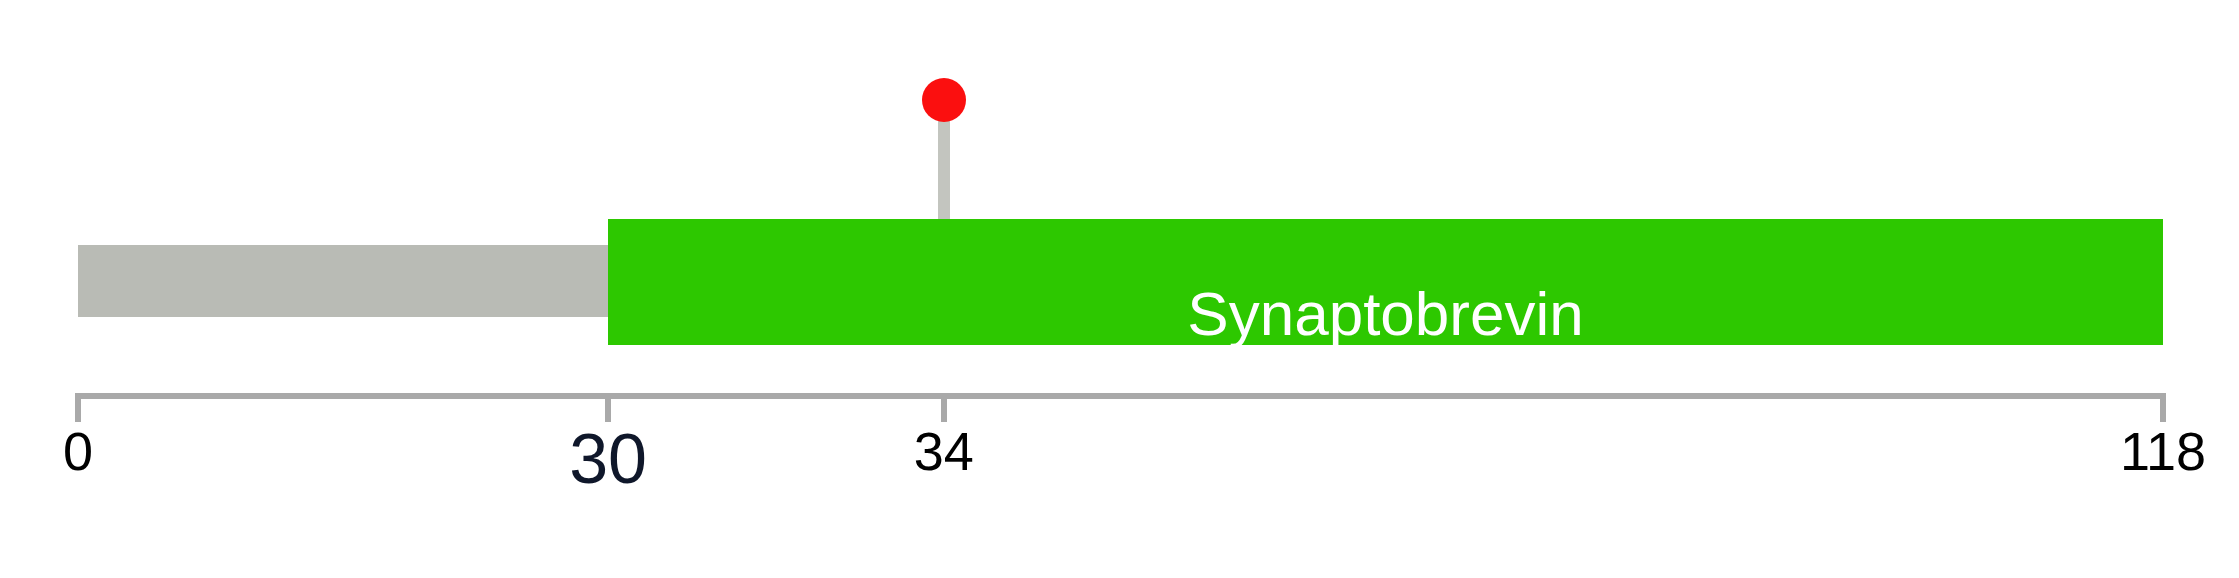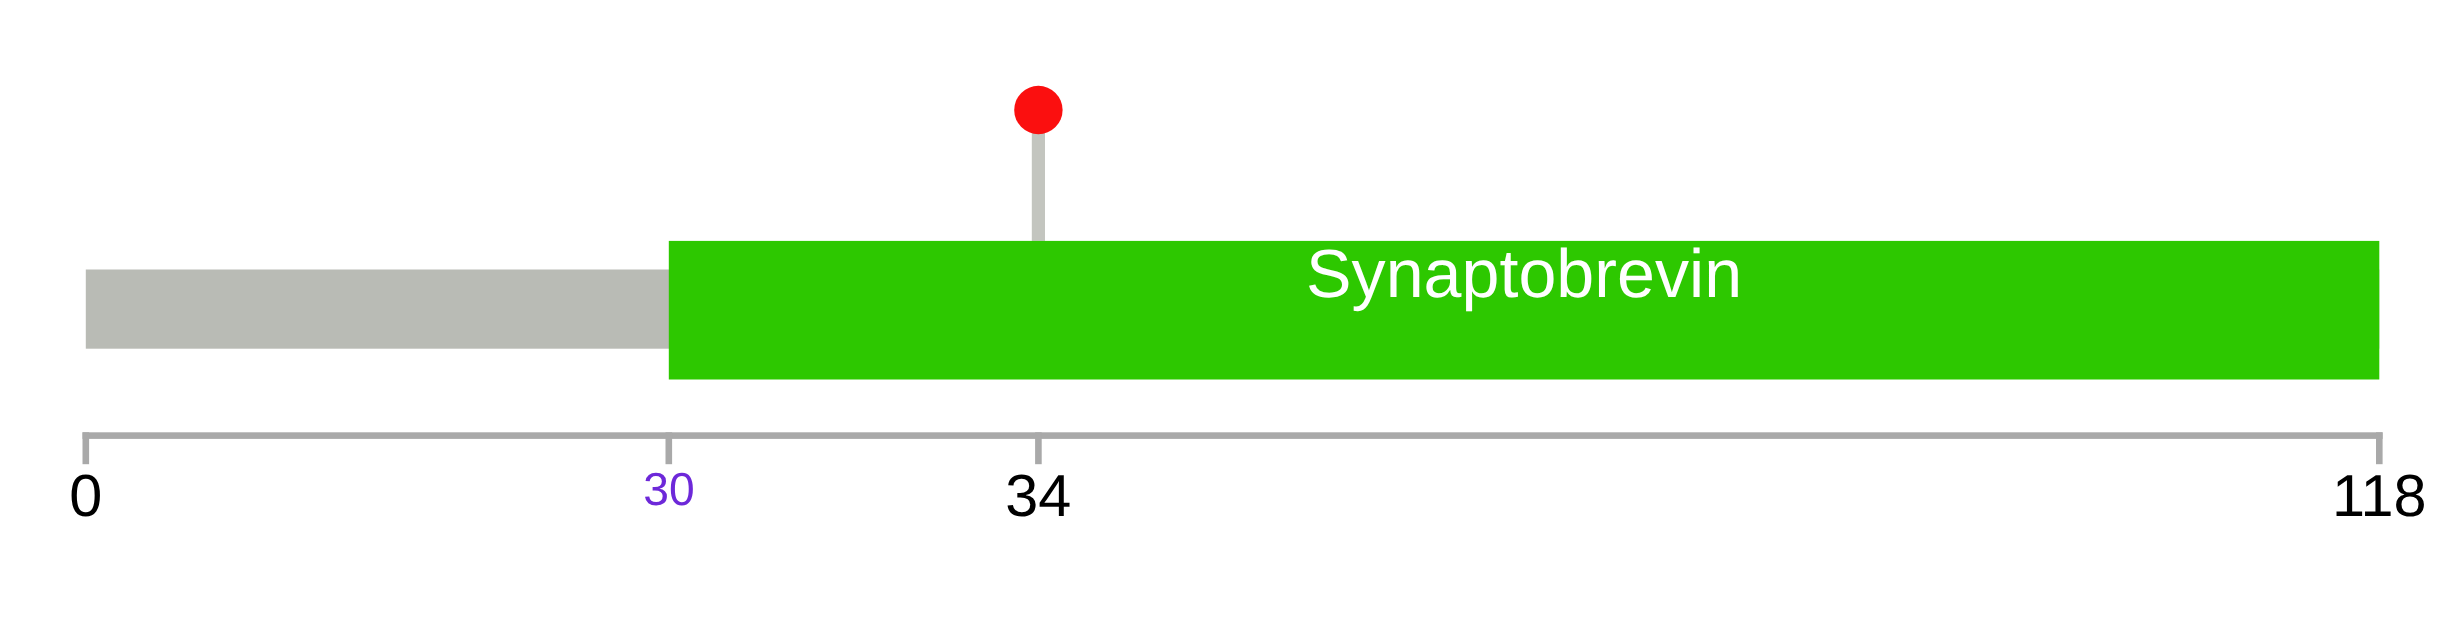--- a/index.html
+++ b/index.html
@@ -11,21 +11,21 @@
     position: relative;
     width: 2239px;
     height: 578px;
     background: #ffffff;
     overflow: hidden;
     font-family: "Liberation Sans", sans-serif;
   }
   .abs { position: absolute; }
   .domain-rect {
     display: flex;
-    align-items: flex-start;
+    align-items: flex-end;
     justify-content: center;
   }
   .domain-label {
     line-height: 1;
     white-space: nowrap;
   }
   .mutation-circle { border-radius: 50%; }
   .axis-tick-label {
     text-align: center;
     line-height: 1;
@@ -48,19 +48,19 @@
       </div>
     </div>
   <div id="layer-markers">
       <div class="abs mutation-circle" style="left: 921.805px; top: 78px; width: 44px; height: 44px; background: rgb(251, 15, 15);"></div>
     </div>
   <div id="layer-axis">
       <div class="abs" style="left: 75px; top: 393px; width: 2091px; height: 6px; background: rgb(169, 169, 169);"></div>
       <div class="abs" style="left: 75px; top: 393px; width: 6px; height: 29px; background: rgb(169, 169, 169);"></div>
       <div class="abs axis-tick-label" style="left: -22px; top: 424px; width: 200px; font-size: 54px; color: rgb(0, 0, 0);">0</div>
       <div class="abs" style="left: 605.085px; top: 393px; width: 6px; height: 29px; background: rgb(169, 169, 169);"></div>
-      <div class="abs axis-tick-label" style="left: 508.085px; top: 424px; width: 200px; font-size: 42px; color: #6d28d9;">30</div>
+      <div class="abs axis-tick-label" style="left: 508.085px; top: 424px; width: 200px; font-size: 70px; color: #0f172a;">30</div>
       <div class="abs" style="left: 940.805px; top: 393px; width: 6px; height: 29px; background: rgb(169, 169, 169);"></div>
       <div class="abs axis-tick-label" style="left: 843.805px; top: 424px; width: 200px; font-size: 54px; color: rgb(0, 0, 0);">34</div>
       <div class="abs" style="left: 2160px; top: 393px; width: 6px; height: 29px; background: rgb(169, 169, 169);"></div>
       <div class="abs axis-tick-label" style="left: 2063px; top: 424px; width: 200px; font-size: 54px; color: rgb(0, 0, 0);">118</div>
     </div>
 </div>
 
 </body></html>

